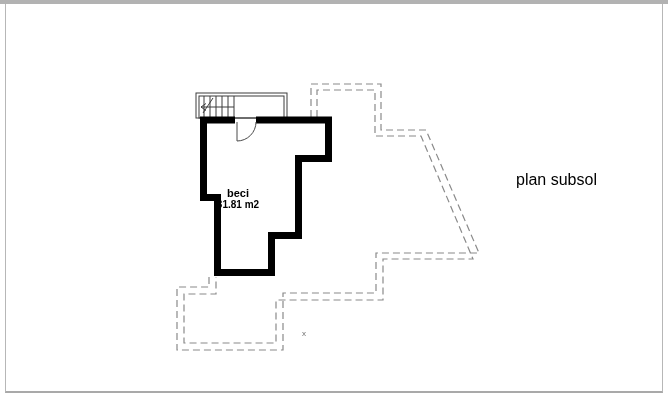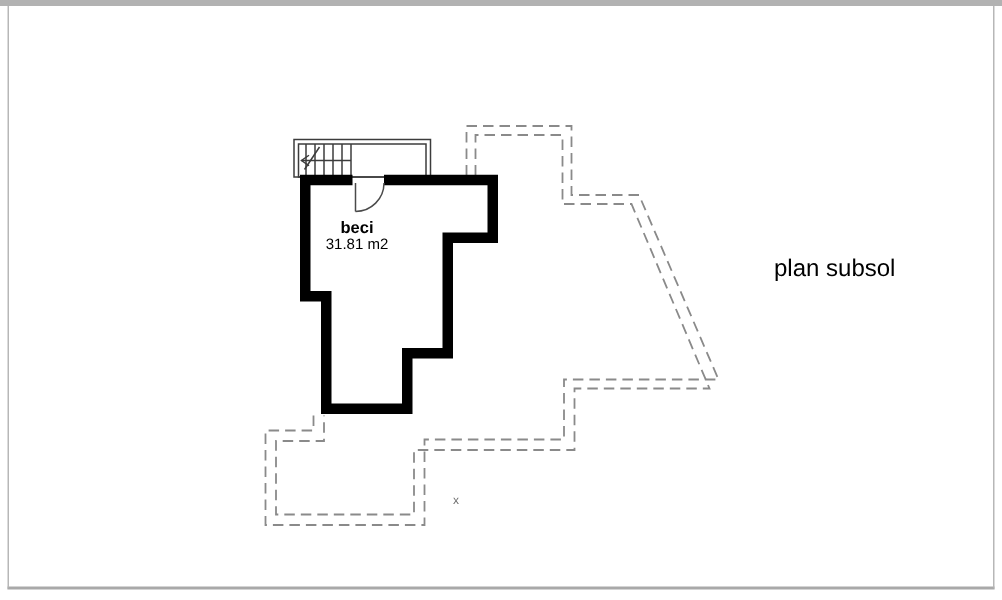--- a/index.html
+++ b/index.html
@@ -33,22 +33,22 @@
   .stair-lines rect, .stair-lines line, .stair-lines polyline { fill: none; stroke-width: 1; }
   .door-lines path, .door-lines line { fill: none; stroke-width: 1; }
 
   .room-label {
     position: absolute;
     left: 199px; top: 146px;
     width: 78px;
     text-align: center;
     color: #000000;
   }
-  .room-name { font-size: 11px; font-weight: bold; line-height: 12px; }
-  .room-area { font-size: 10px; line-height: 12px; }
+  .room-name { font-size: 11px; font-weight: bold; line-height: 12px; margin-top: 41px; }
+  .room-area { font-size: 10px; line-height: 12px; font-weight: bold; }
   .plan-title {
     position: absolute;
     left: 516px; top: 171px;
     font-size: 16px;
     color: #000000;
     white-space: nowrap;
   }
   .x-marker {
     position: absolute;
     left: 302px; top: 329px;

